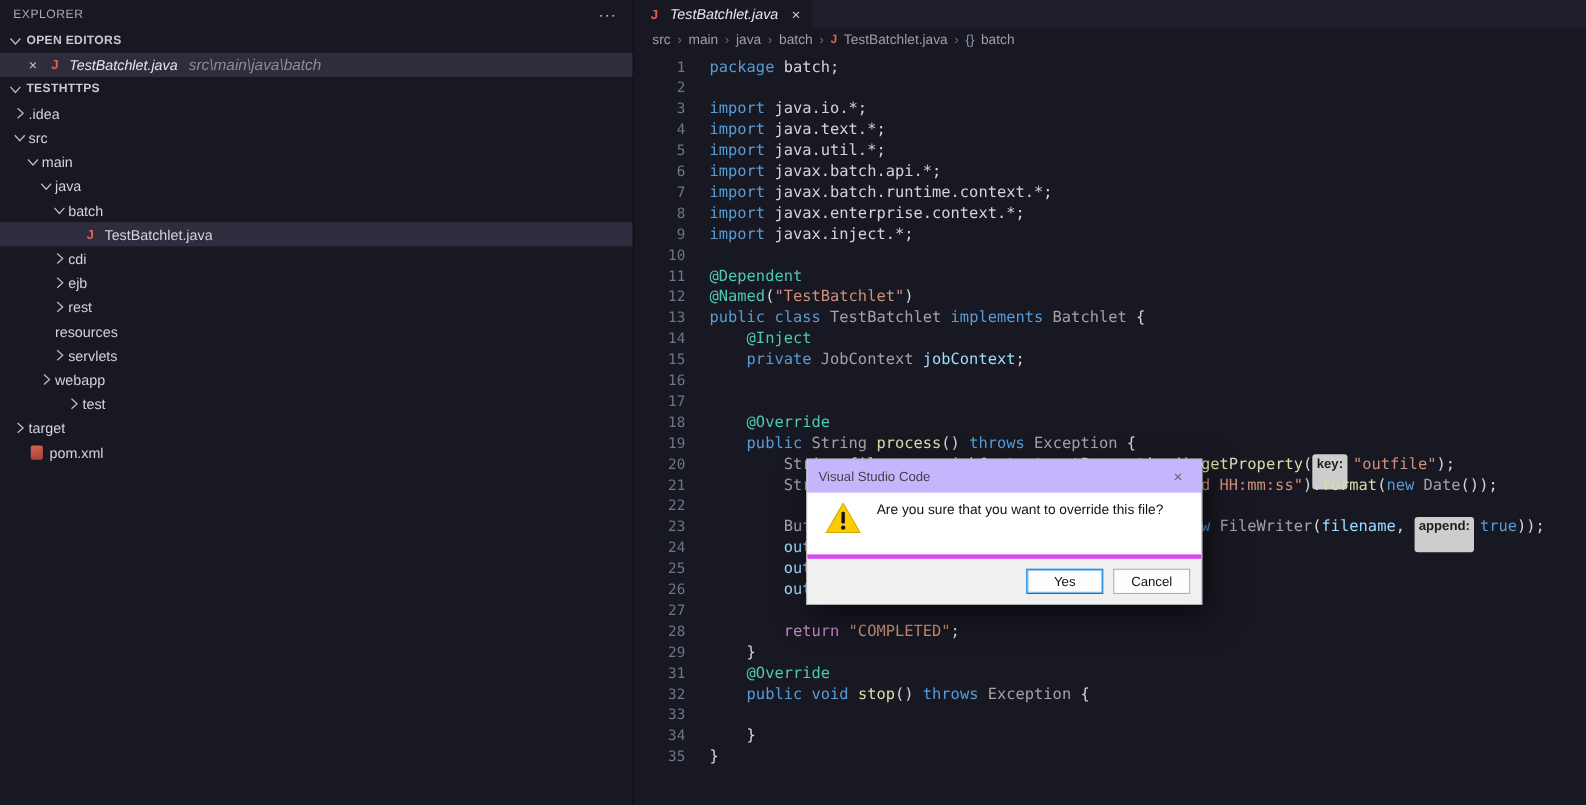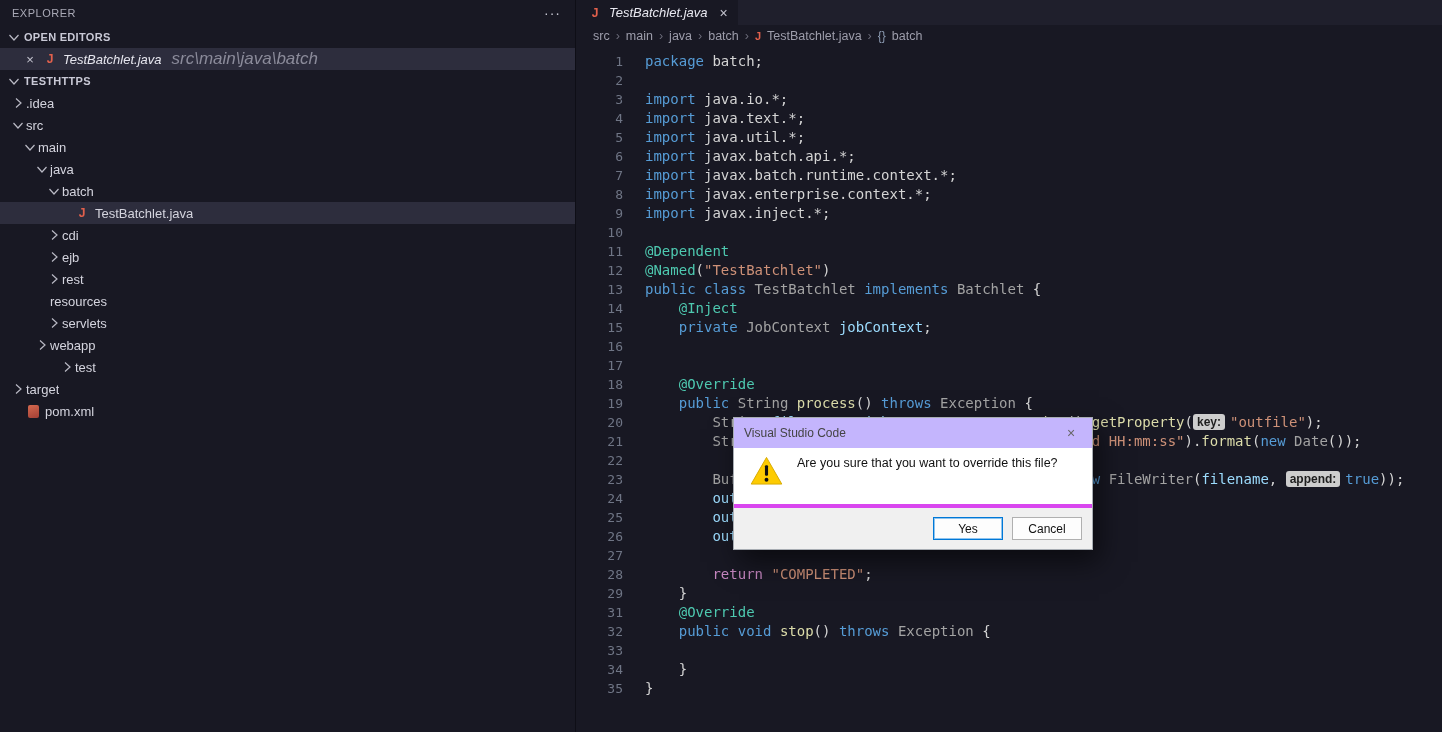--- a/index.html
+++ b/index.html
@@ -29,21 +29,21 @@
   .jicon {
     flex:none; width:16px; text-align:center; margin-right:5px;
     color:#e2604c; font-weight:bold; font-size:12px; font-style:normal;
   }
   .mvicon {
     flex:none; width:11px; height:13px; margin:0 6px 0 2px; border-radius:2px;
     background:linear-gradient(160deg,#d4694f,#a33f35);
   }
   .oe-close { width:16px; text-align:center; margin:0 4px 0 22px; color:#c5c5d0; font-size:13px; }
   .oe-name { font-style:italic; color:#e6e6ee; margin-right:10px; }
-  .oe-desc { font-style:italic; color:#8b8b9a; font-size:17px; }
+  .oe-desc { font-style:italic; color:#8b8b9a; font-size:14px; }
   .tree-row .tlabel { overflow:hidden; text-overflow:ellipsis; }
 
   
   .editor { position:absolute; left:577px; top:0; right:0; bottom:0; background:#181823; }
   .tabbar { height:25px; background:#1f1f2c; display:flex; align-items:stretch; }
   .tab {
     background:#181823; display:flex; align-items:center; gap:6px;
     padding:0 10px; font-size:13px; color:#e8e8f0; font-style:italic;
   }
   .tab-close { font-style:normal; color:#c3c3ce; font-size:14px; margin-left:6px; cursor:pointer; }
@@ -70,21 +70,21 @@
   .tk-type { color:#a3a3a3; }
   .tk-fn   { color:#dcdcaa; }
   .tk-str  { color:#ce9178; }
   .tk-var  { color:#9cdcfe; }
   .tk-ann  { color:#4ec9b0; }
   .tk-pln  { color:#d4d4d4; }
   .chip {
     display:inline-block; background:#cdcdcd; color:#1e1e1e;
     border-radius:3px; padding:0 4px; margin-right:5px;
     font-family:"Liberation Sans", sans-serif; font-size:12px;
-    height:16px; line-height:16px; vertical-align:1px; font-weight:bold;
+    height:32px; line-height:16px; vertical-align:1px; font-weight:bold;
   }
 
   
   .dialog {
     position:absolute; left:733px; top:417px; width:360px; z-index:20;
     background:#ffffff; border:1px solid #a8adb3;
     box-shadow:6px 12px 26px rgba(0,0,0,.55);
     font-family:"Liberation Sans", sans-serif;
   }
   .dlg-title {

